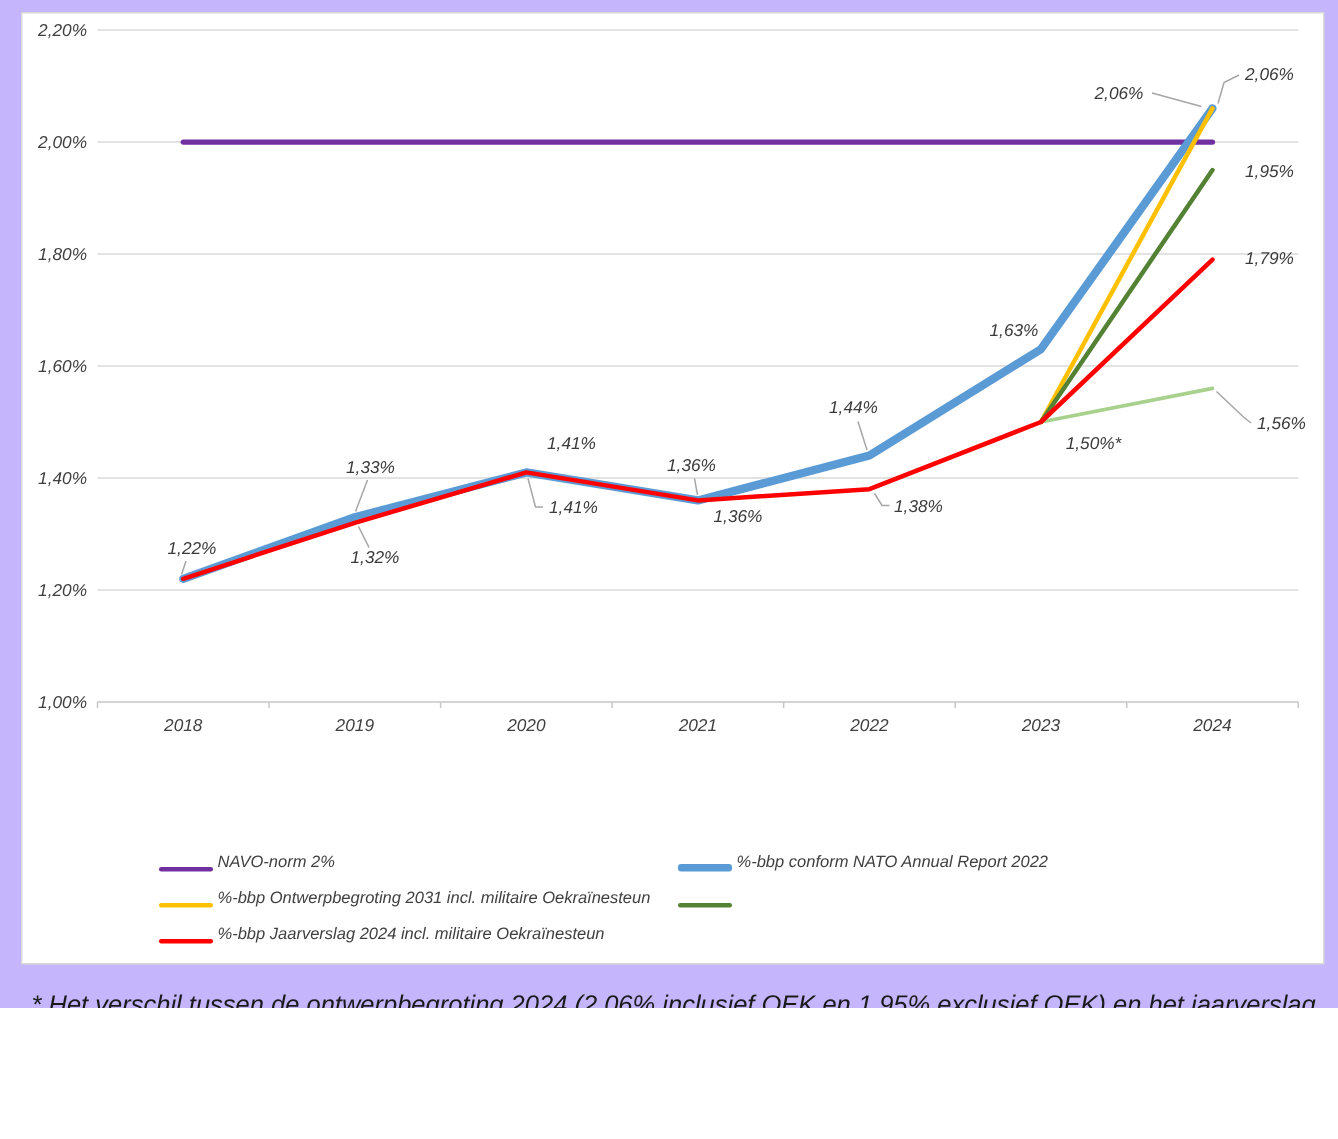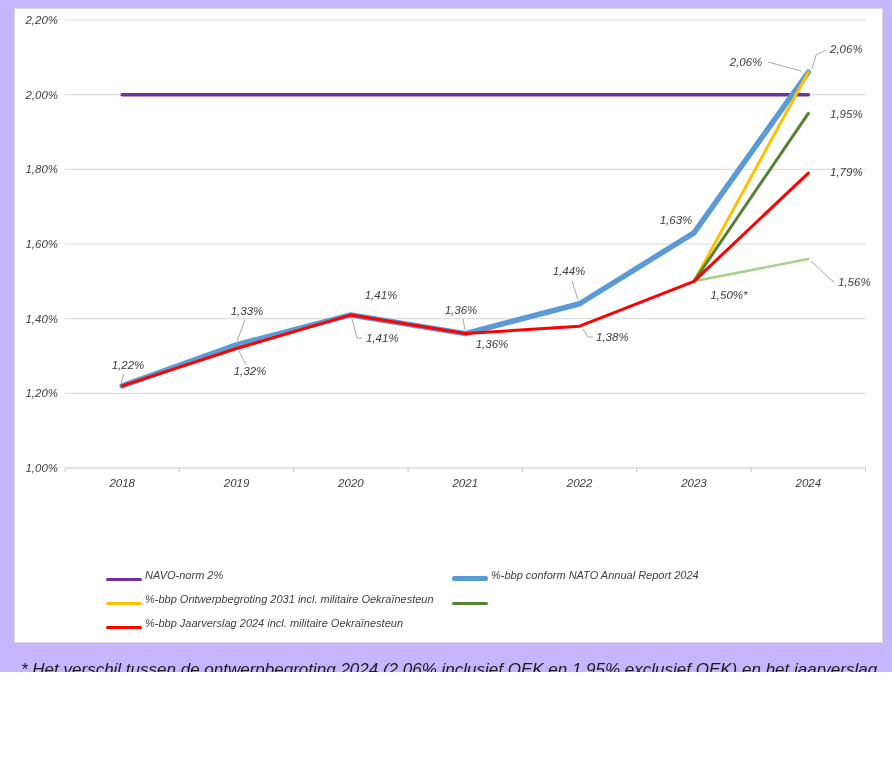--- a/index.html
+++ b/index.html
@@ -128,21 +128,21 @@
       <text x="838" y="286" text-anchor="start" fill="#3b3b3b" font-size="11.5px">1,56%</text>
     </svg>
 
   <div class="legend">
     <div class="legend-item">
       <span class="legend-swatch" style="background: rgb(112, 48, 160); height: 3px;"></span>
       <span class="legend-label">NAVO-norm 2%</span>
     </div>
     <div class="legend-item">
       <span class="legend-swatch" style="background: rgb(91, 155, 213); height: 5px;"></span>
-      <span class="legend-label">%-bbp conform NATO Annual Report 2024</span>
+      <span class="legend-label">%-bbp conform NATO Annual Report 2022</span>
     </div>
     <div class="legend-item">
       <span class="legend-swatch" style="background: rgb(255, 192, 0); height: 3px;"></span>
       <span class="legend-label">%-bbp Ontwerpbegroting 2031 incl. militaire Oekraïnesteun</span>
     </div>
     <div class="legend-item">
       <span class="legend-swatch" style="background: rgb(84, 130, 53); height: 3px;"></span>
     </div>
     <div class="legend-item">
       <span class="legend-swatch" style="background: rgb(255, 0, 0); height: 3px;"></span>

